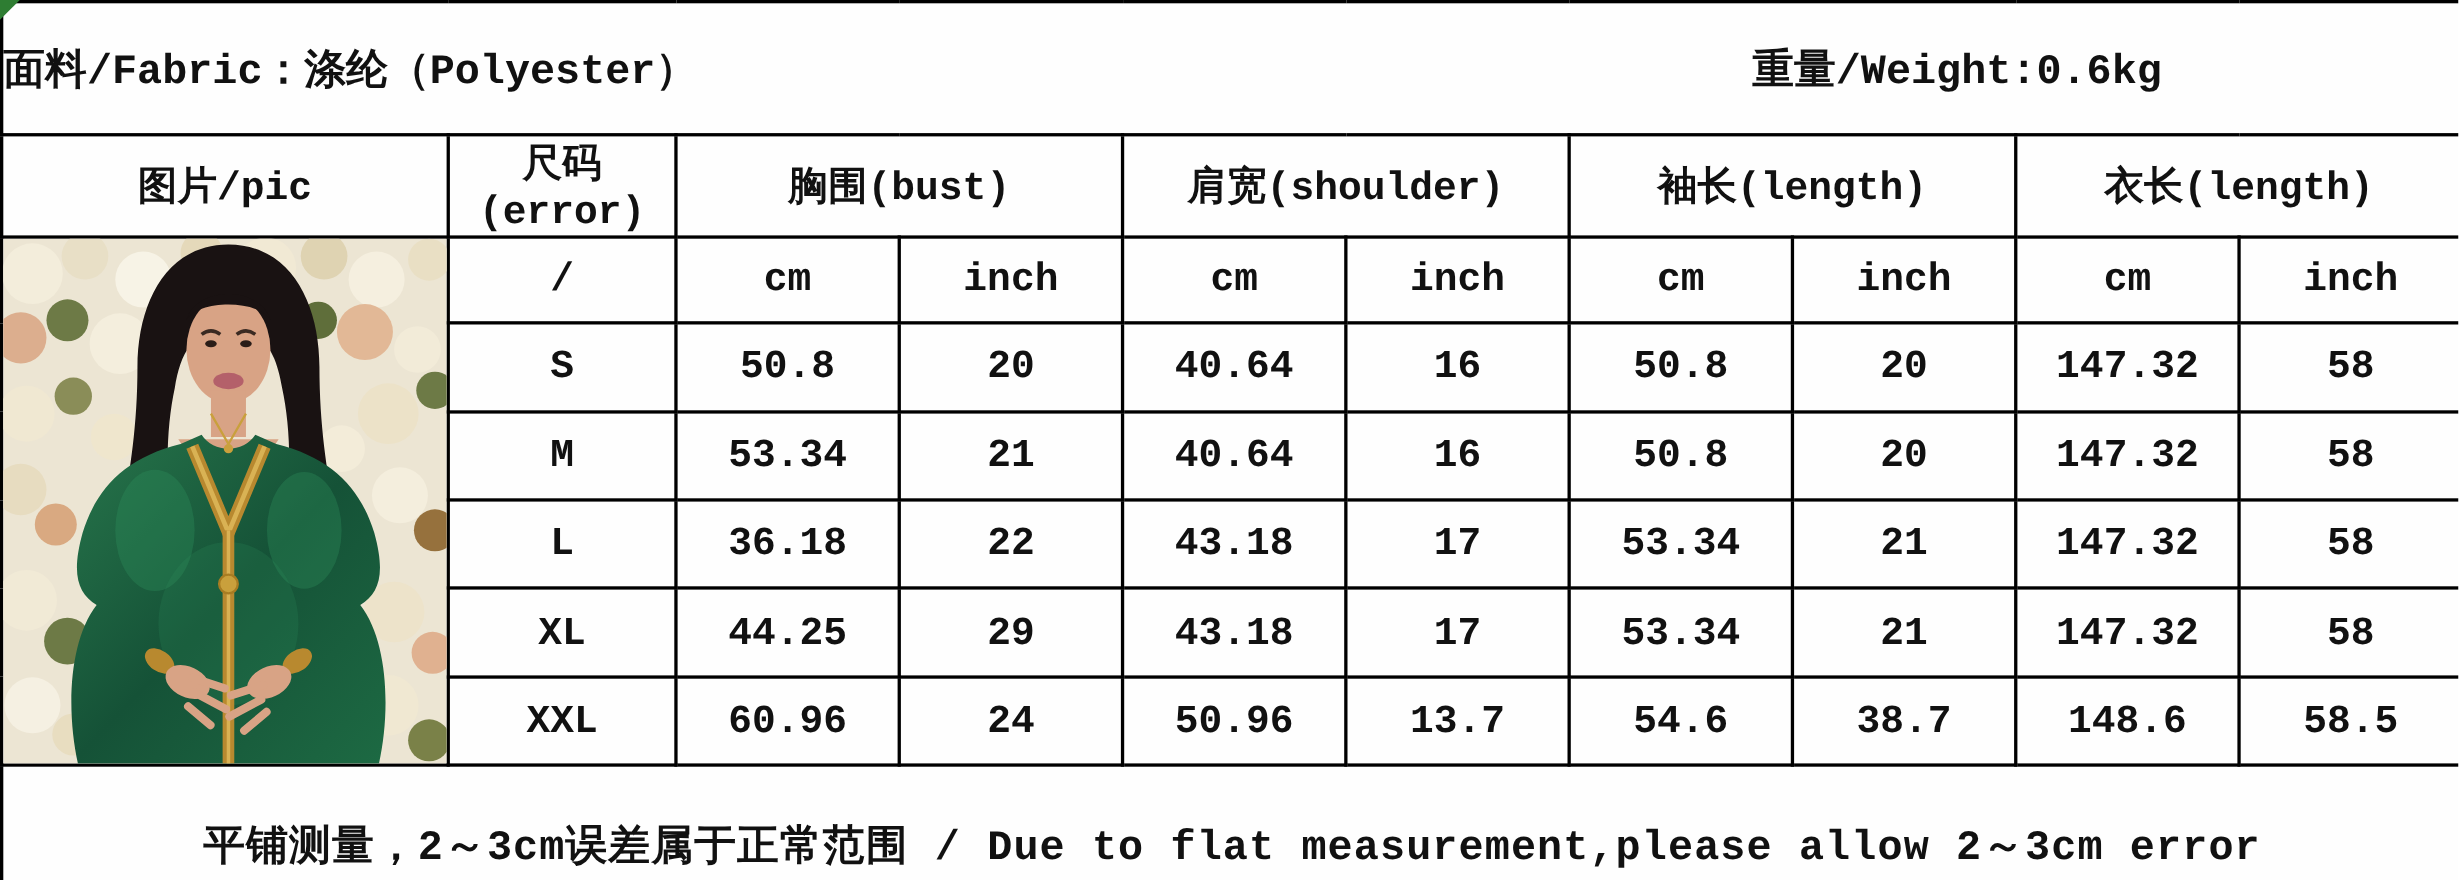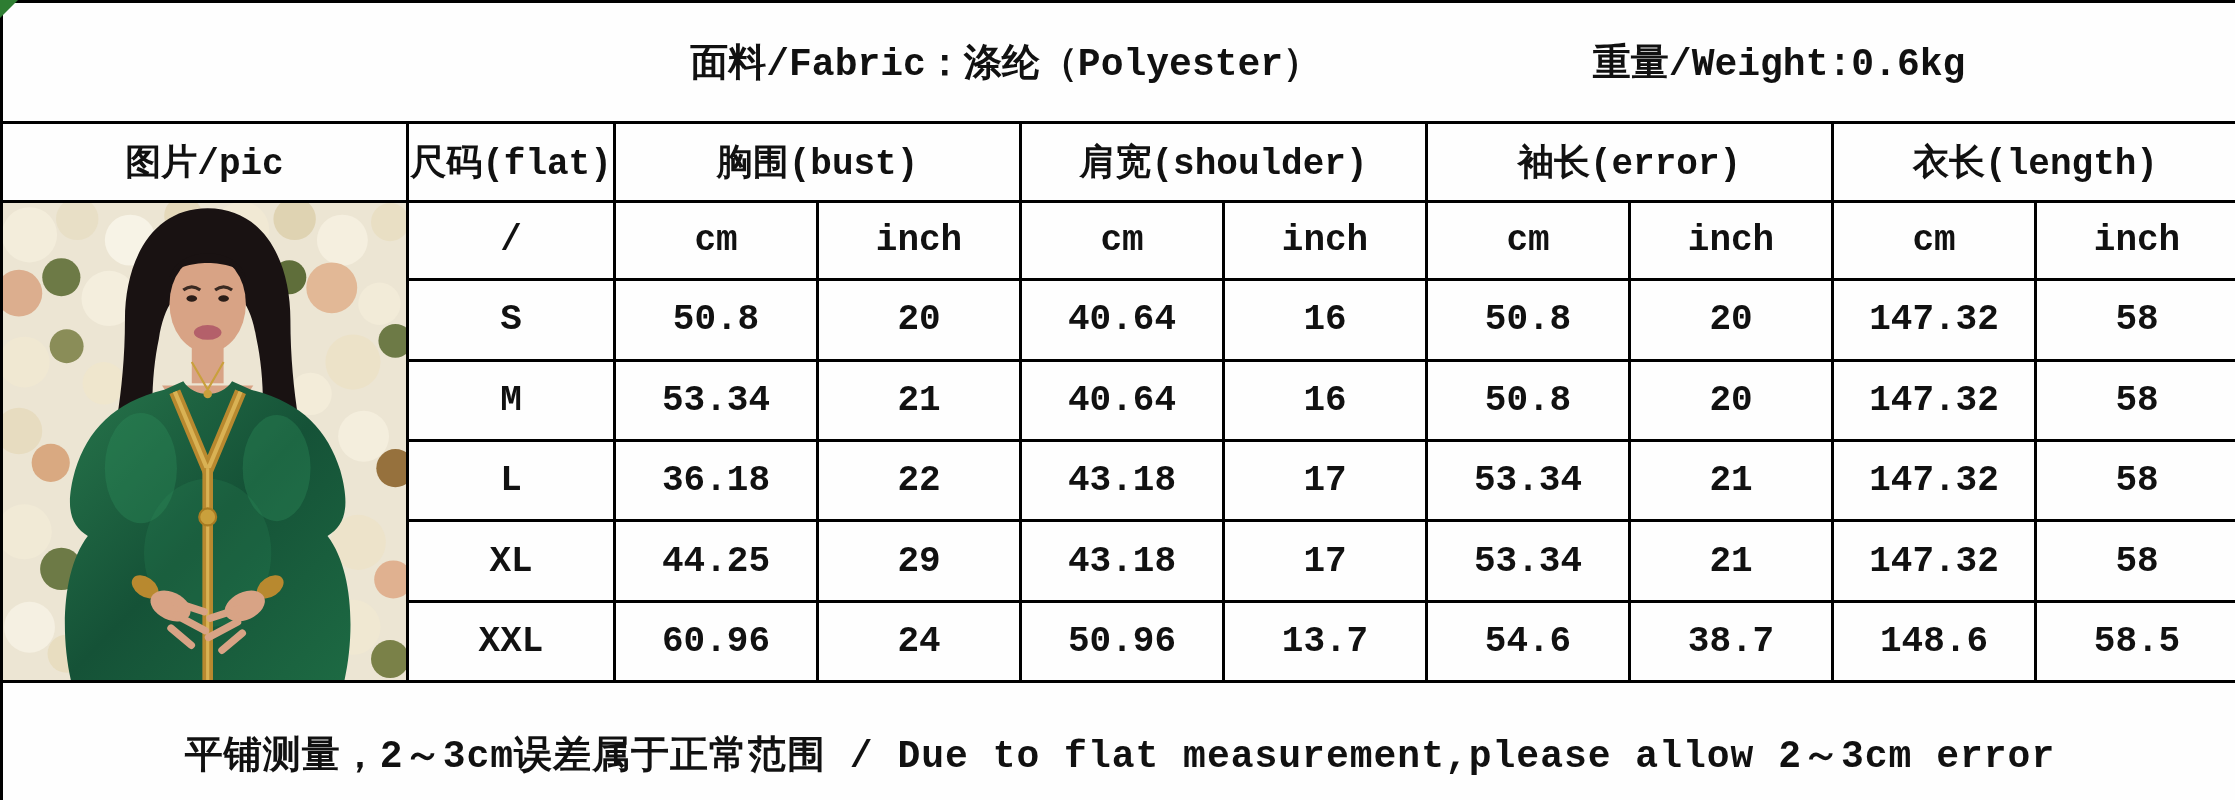--- a/index.html
+++ b/index.html
@@ -28,21 +28,21 @@
     padding:0;
     background:#fefefe;
   }
   tr.info-row{height:121px;}
   tr.header-row{height:79px;}
   tr.unit-row{height:74px;}
   tr.size-row{height:76px;}
   tr.note-row{height:146px;}
   tr.info-row td{font-size:38px;}
   .info-flex{display:flex;align-items:center;width:100%;}
-  .info-flex .fabric{flex:0 0 59%;text-align:right;}
+  .info-flex .fabric{flex:0 0 59%;text-align:left;}
   .info-flex .weight{flex:0 0 41%;text-align:center;}
   tr.note-row td{font-size:38px;letter-spacing:1px;}
   td.pic-cell{padding:14px 16px;}
   .photo{
     width:100%;height:100%;
     position:relative;
   }
   .photo svg{display:block;width:100%;height:100%;}
 </style>
 </head>
@@ -70,24 +70,24 @@
       <td colspan="10">
         <div class="info-flex">
           <span class="fabric">面料/Fabric：涤纶（Polyester）</span>
           <span class="weight">重量/Weight:0.6kg</span>
         </div>
       </td>
     </tr>
 
     <tr class="header-row">
       <td>图片/pic</td>
-      <td>尺码(flat)</td>
+      <td>尺码(error)</td>
       <td colspan="2">胸围(bust)</td>
       <td colspan="2">肩宽(shoulder)</td>
-      <td colspan="2">袖长(error)</td>
+      <td colspan="2">袖长(length)</td>
       <td colspan="2">衣长(length)</td>
     </tr>
 
     <tr class="unit-row">
       <td rowspan="6" class="pic-cell">
         <div class="photo">
           <svg viewBox="0 0 380 450" preserveAspectRatio="none">
             <defs>
               <linearGradient id="dressGrad" x1="0" y1="0" x2="1" y2="1">
                 <stop offset="0" stop-color="#27754b"></stop>

